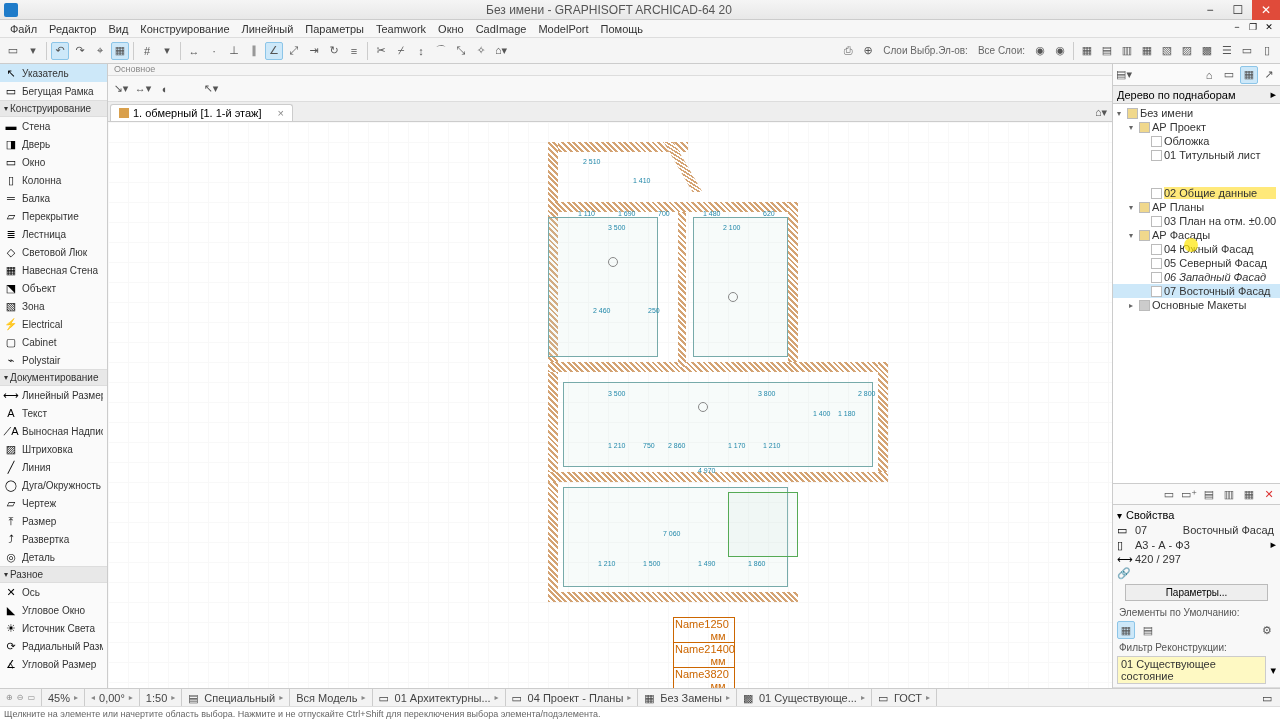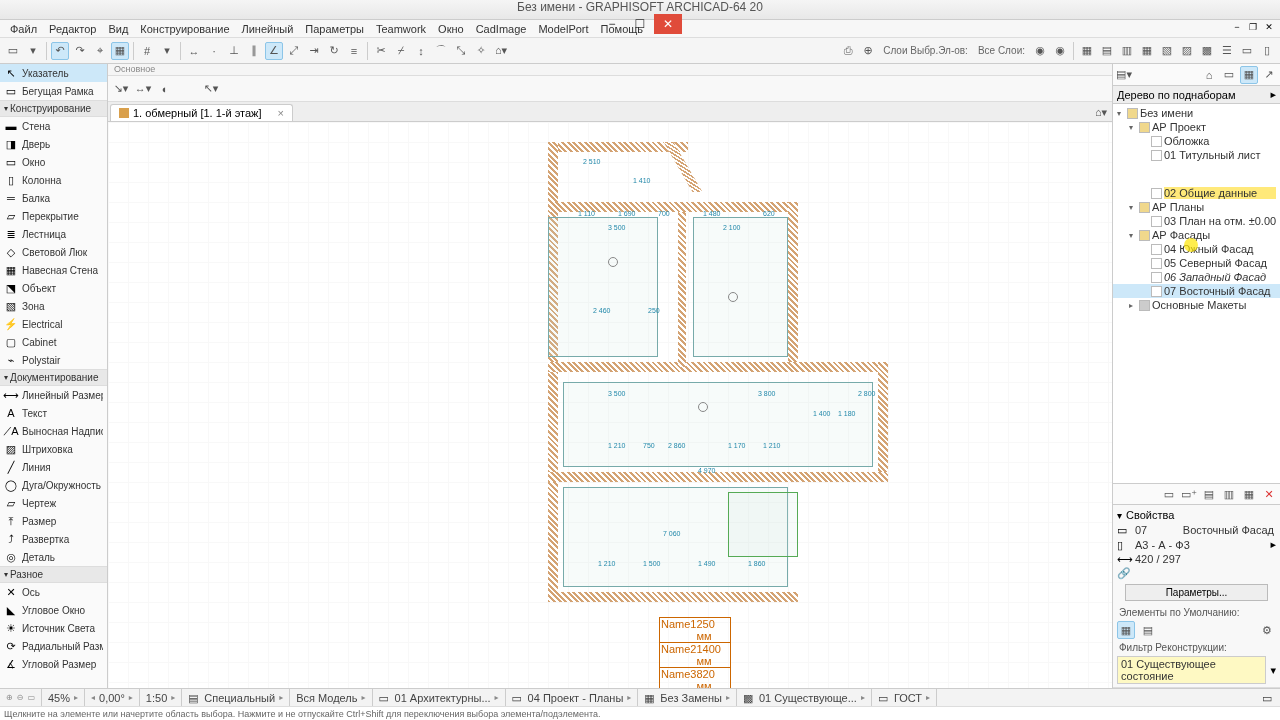--- a/index.html
+++ b/index.html
@@ -1,17 +1,17 @@
 <!DOCTYPE html>
 <html><head>
 <meta charset="utf-8">
 <style>
 * { margin: 0; padding: 0; box-sizing: border-box; font-family: 'Segoe UI', Tahoma, sans-serif; font-size: 11px; user-select: none; }
 body { width: 1280px; height: 720px; background: #f0f0f0; overflow: hidden; position: relative; }
-.titlebar { height: 20px; background: linear-gradient(#f5f5f5,#e8e8e8); display: flex; align-items: center; border-bottom: 1px solid #ccc; flex-direction: column; }
+.titlebar { height: 20px; background: linear-gradient(#f5f5f5,#e8e8e8); display: flex; align-items: center; border-bottom: 1px solid #ccc; }
 .titlebar .logo { width: 14px; height: 14px; background: #1e7bc9; margin: 0 4px; border-radius: 2px; }
 .titlebar .title { flex: 1; text-align: center; color: #555; font-size: 12px; }
 .winctl { display: flex; }
 .winctl div { width: 28px; height: 20px; display: flex; align-items: center; justify-content: center; font-size: 12px; color: #333; cursor: pointer; }
 .winctl .close { background: #e04b3a; color: #fff; }
 .menubar { height: 18px; background: #f7f7f7; display: flex; align-items: center; padding: 0 4px; border-bottom: 1px solid #ddd; }
 .menubar span { padding: 0 6px; color: #333; font-size: 11px; cursor: pointer; }
 .subwinctl { position: absolute; right: 4px; top: 22px; display: flex; gap: 2px; }
 .subwinctl div { width: 14px; height: 12px; font-size: 9px; cursor: pointer; text-align: center; }
 .toolbar { height: 26px; background: #f5f5f5; border-bottom: 1px solid #ccc; display: flex; align-items: center; padding: 0 4px; gap: 2px; }
@@ -34,21 +34,21 @@
 .tab { background: #fff; border: 1px solid #ccc; border-bottom: none; padding: 2px 8px; font-size: 10px; display: flex; align-items: center; gap: 4px; border-radius: 3px 3px 0 0; }
 .tab .tabicon { width: 10px; height: 10px; background: #d9a04c; }
 .tab .tabclose { margin-left: 12px; color: #888; cursor: pointer; }
 .canvas { flex: 1; background: #fff; position: relative; overflow: hidden; }
 .canvas::before { content:''; position:absolute; inset:0; background-image: linear-gradient(#eee 1px, transparent 1px), linear-gradient(90deg, #eee 1px, transparent 1px); background-size: 20px 20px; opacity:.4; }
 .plan { position: absolute; left: 440px; top: 20px; width: 340px; height: 470px; }
 .plan .wall { position: absolute; background: repeating-linear-gradient(45deg,#d4a373,#d4a373 2px,#fff 2px,#fff 4px); }
 .plan .room { position: absolute; border: 1px solid #7aa; background: rgba(200,230,220,.15); }
 .plan .dim { position: absolute; font-size: 7px; color: #28a; }
 .plan .symbol { position: absolute; width: 10px; height: 10px; border: 1px solid #888; border-radius: 50%; }
-.legend { position: absolute; left: 551px; top: 495px; width: 72px; font-size: 7px; }
+.legend { position: absolute; left: 565px; top: 495px; width: 62px; font-size: 7px; }
 .legend div { display: flex; justify-content: space-between; color: #c60; border: 1px solid #c60; padding: 0 1px; margin-bottom: -1px; }
 .rightpanel { width: 168px; background: #fafafa; border-left: 1px solid #ccc; display: flex; flex-direction: column; }
 .rp-tb { height: 22px; border-bottom: 1px solid #ccc; display: flex; align-items: center; justify-content: flex-end; gap: 2px; padding: 0 2px; }
 .rp-head { background: #eee; font-size: 10px; padding: 2px 4px; border-bottom: 1px solid #ccc; display:flex; align-items:center; justify-content: space-between; }
 .tree { flex: 1; overflow: auto; padding: 2px 0; font-size: 10px; background: #fff; }
 .treenode { display: flex; align-items: center; gap: 2px; padding: 1px 4px; cursor: pointer; white-space: nowrap; }
 .treenode.sel { background: #cde8f9; }
 .treenode .exp { width: 8px; font-size: 8px; color: #666; }
 .treenode .nicon { width: 11px; height: 11px; border: 1px solid #bbb; background: #fff; }
 .treenode .nicon.folder { background: #f0d88c; }

